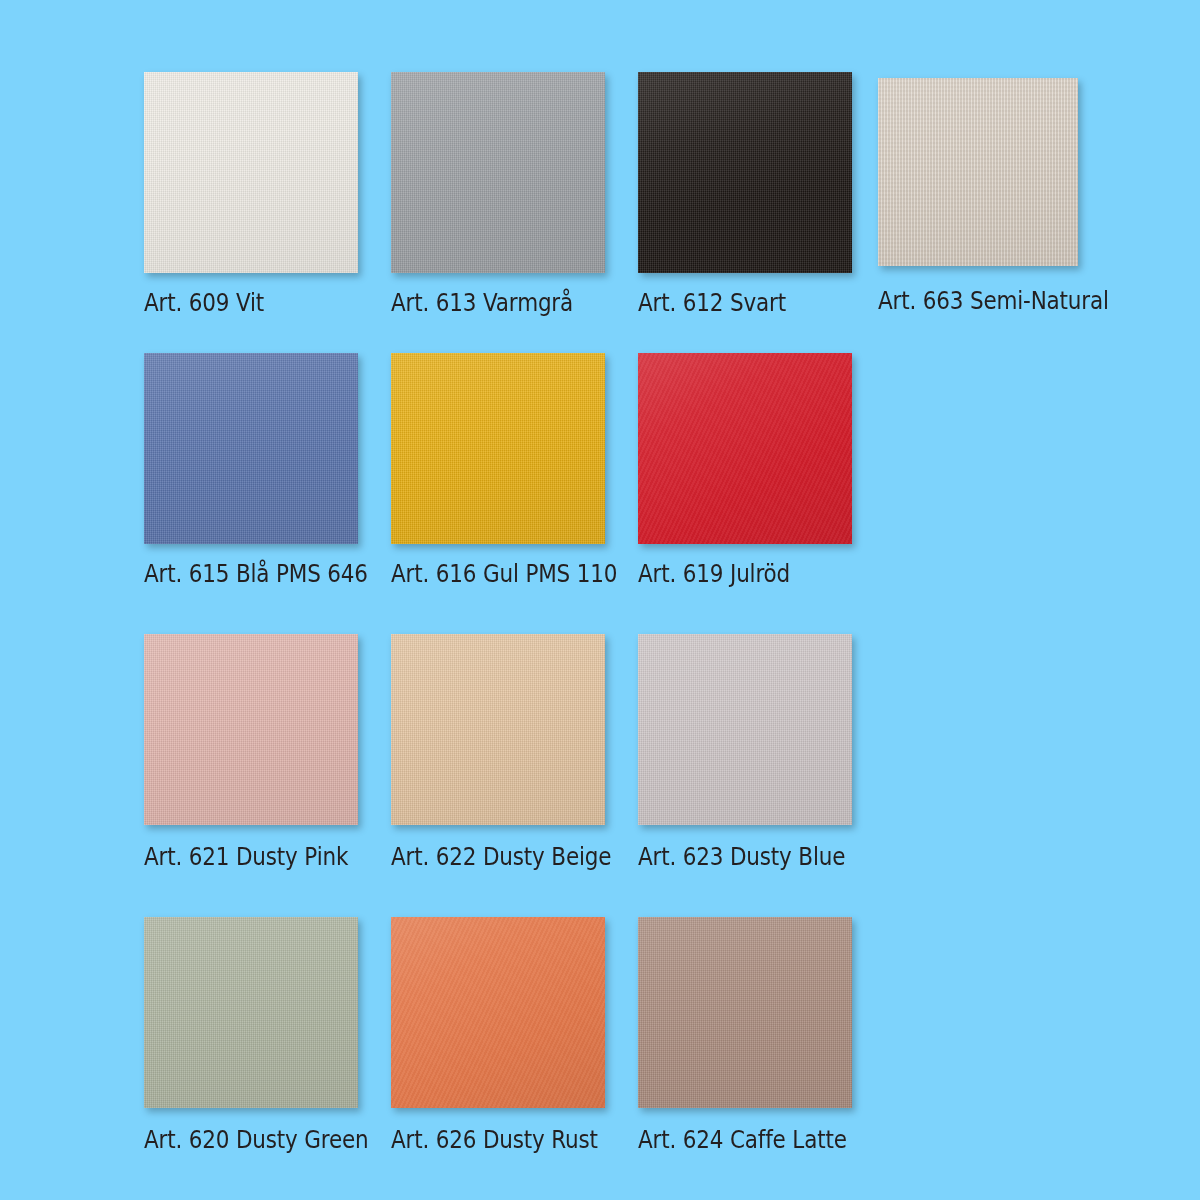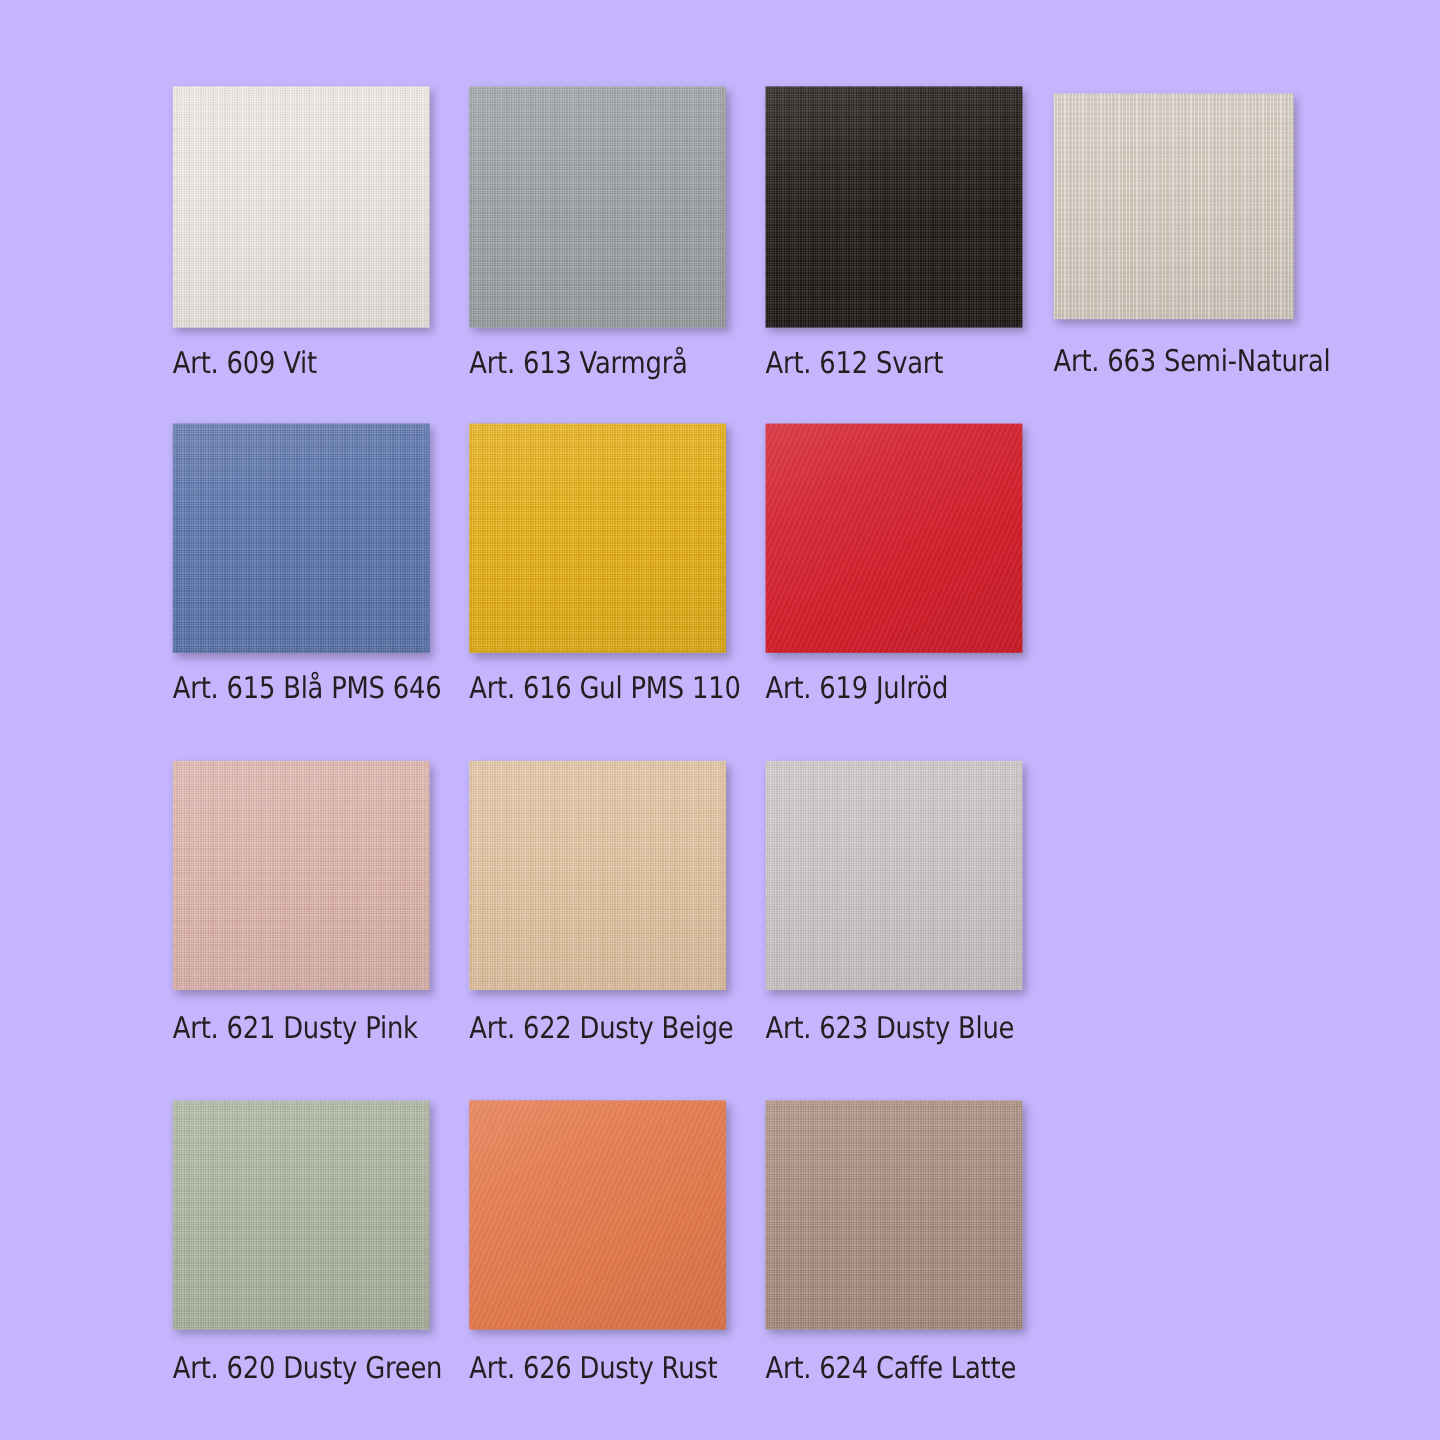--- a/index.html
+++ b/index.html
@@ -111,21 +111,21 @@
     font-weight: 400;
     letter-spacing: -0.2px;
     color: #231f20;
     transform: scaleX(0.86);
     transform-origin: left center;
   }
 </style>
 </head>
 <body>
 
-<div id="swatch-catalog" style="background: #c4b5fd;">
+<div id="swatch-catalog" style="background: #7dd3fc;">
     <div class="swatch-row" style="top: 0px;">
       <div class="swatch-cell" style="left: 144px; top: 72px; width: 214px; height: 201px;">
         <div class="swatch-chip texture-linen" style="background: rgb(239, 236, 229);"></div>
       </div>
       <div class="swatch-label" style="left: 144px; top: 288px; color: rgb(35, 31, 32);">Art. 609 Vit</div>
       <div class="swatch-cell" style="left: 391px; top: 72px; width: 214px; height: 201px;">
         <div class="swatch-chip texture-linen" style="background: rgb(158, 162, 166);"></div>
       </div>
       <div class="swatch-label" style="left: 391px; top: 288px; color: rgb(35, 31, 32);">Art. 613 Varmgrå</div>
       <div class="swatch-cell" style="left: 638px; top: 72px; width: 214px; height: 201px;">

